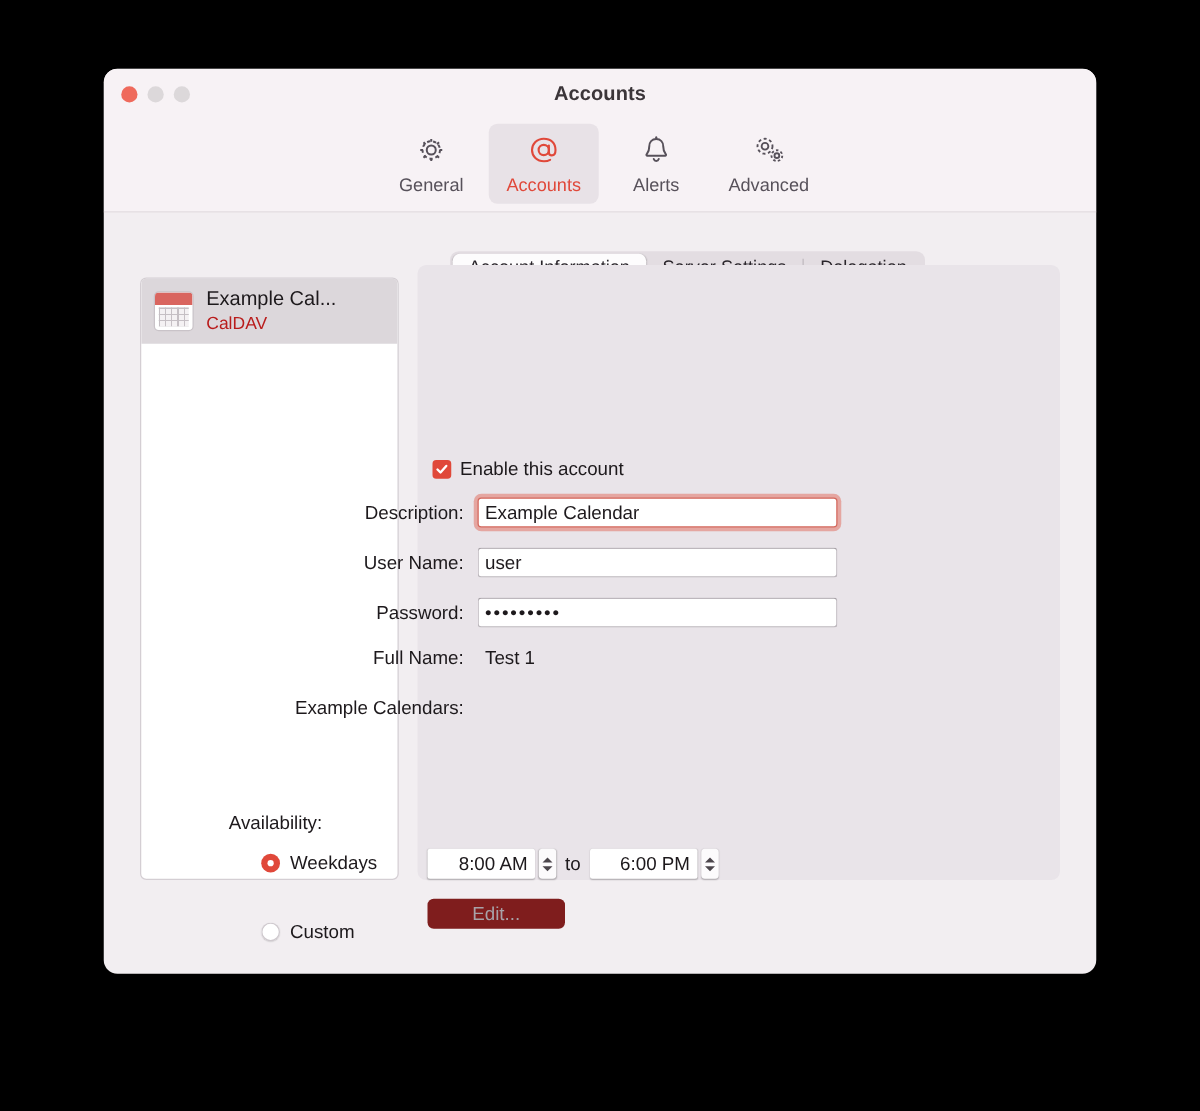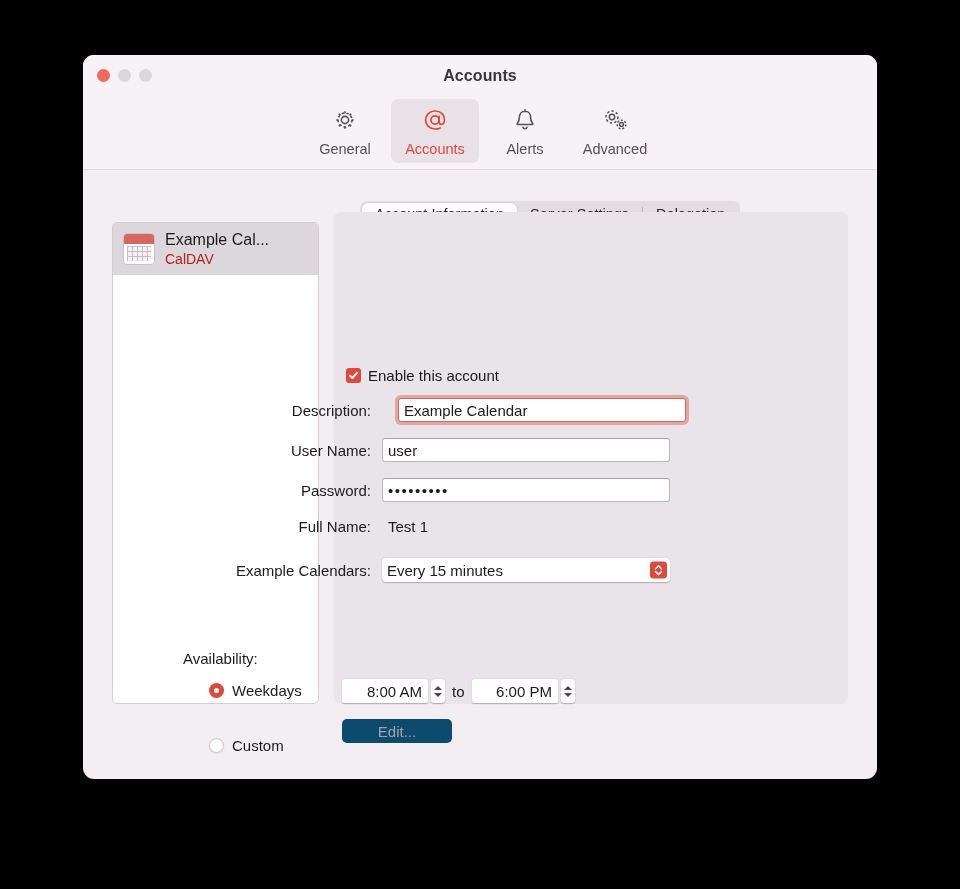--- a/index.html
+++ b/index.html
@@ -262,21 +262,21 @@
   }
   .stepper i {
     display: block; width: 0; height: 0;
     border-left: 4px solid transparent;
     border-right: 4px solid transparent;
   }
   .stepper i.up   { border-bottom: 4.5px solid #4c464c; }
   .stepper i.down { border-top: 4.5px solid #4c464c; }
 
   .edit-btn {
-    background: #0c4a6e;
+    background: #7f1d1d;
     border: none;
     border-radius: 5px;
     height: 24px; width: 110px;
     font-size: 15px; color: #a8a2a8;
     font-family: inherit;
     cursor: default;
   }
   .to-lbl { font-size: 15px; color: #1d191c; margin: 0 7px; }
 </style>
 </head>
@@ -369,21 +369,21 @@
 
     <div class="checkrow">
       <span class="checkbox">
         <svg width="11" height="11" viewBox="0 0 11 11" fill="none" stroke="#ffffff" stroke-width="1.9" stroke-linecap="round" stroke-linejoin="round">
           <path d="M2 5.6L4.4 8 9 2.8"></path>
         </svg>
       </span>
       <span class="txt">Enable this account</span>
     </div>
 
-    <div class="row" style="left:131px; top:228px;gap:16px;">
+    <div class="row" style="left:131px; top:228px;">
       <span class="lbl" style="width:157px;">Description:</span>
       <span class="field focused" style="width:288px; margin-left:11px;">Example Calendar</span>
     </div>
 
     <div class="row" style="left:131px; top:268px;">
       <span class="lbl" style="width:157px;">User Name:</span>
       <span class="field" style="width:288px; margin-left:11px;">user</span>
     </div>
 
     <div class="row" style="left:131px; top:308px;">
@@ -391,29 +391,20 @@
       <span class="field" style="width:288px; margin-left:11px; letter-spacing:1.5px;">•••••••••</span>
     </div>
 
     <div class="row" style="left:131px; top:348px;">
       <span class="lbl" style="width:157px;">Full Name:</span>
       <span class="lbl" style="margin-left:17px; text-align:left;">Test 1</span>
     </div>
 
     <div class="row" style="left:131px; top:388px;">
       <span class="lbl" style="width:157px;">Example Calendars:</span>
-      <span class="popup" style="width:288px; margin-left:11px;">
-        <span>Every 15 minutes</span>
-        <span class="chev">
-          <svg width="11" height="13" viewBox="0 0 11 13" fill="none" stroke="#ffffff" stroke-width="1.5" stroke-linecap="round" stroke-linejoin="round">
-            <path d="M2.6 5.2L5.5 2.3l2.9 2.9"></path>
-            <path d="M2.6 8.1l2.9 2.9 2.9-2.9"></path>
-          </svg>
-        </span>
-      </span>
     </div>
 
     <div class="avail-title">Availability:</div>
 
     <div class="radio-row" style="left:126px; top:512px;">
       <span class="radio on"></span>
       <span class="txt">Weekdays</span>
     </div>
 
     <div class="row" style="left:259px; top:509px;">

